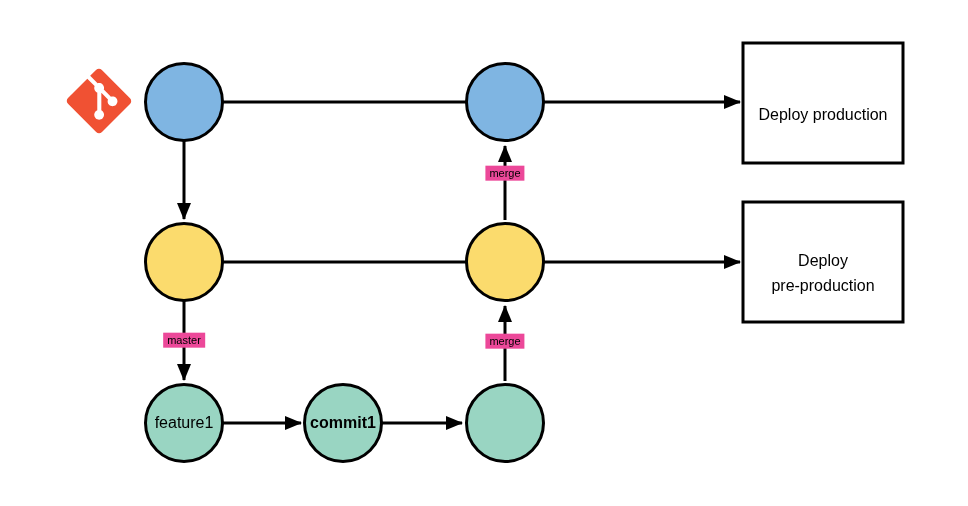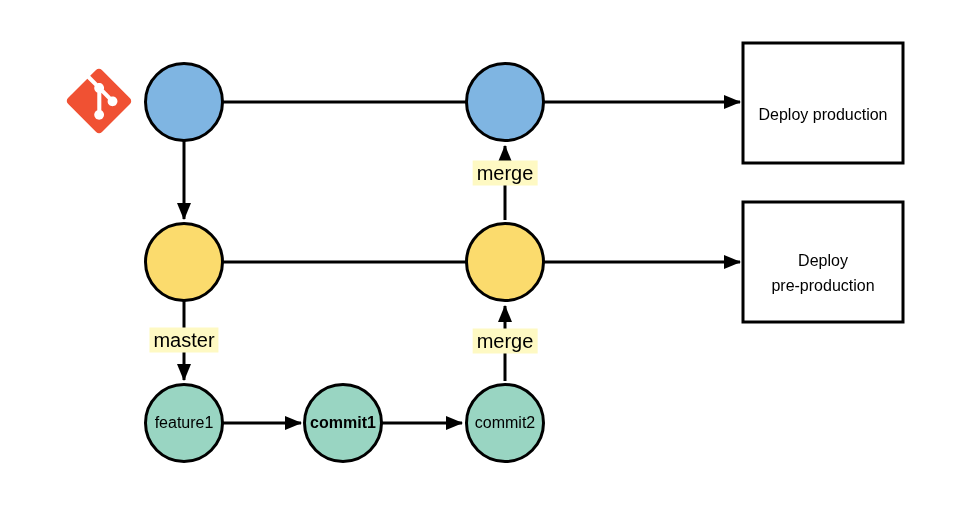--- a/index.html
+++ b/index.html
@@ -50,23 +50,23 @@
     text-align: center;
     font-size: 16px;
     color: #000000;
     white-space: pre-line;
     line-height: 1.55;
     margin-top: 12px;
   }
   .edge-label {
     position: absolute;
     transform: translate(-50%, -50%);
-    background: #fef9c3;
+    background: #ec4899;
     padding: 1px 4px;
-    font-size: 20px;
+    font-size: 11px;
     color: #000000;
     line-height: 1.15;
   }
   .git-logo {
     position: absolute;
     left: 65px;
     top: 67px;
     width: 68px;
     height: 68px;
   }
@@ -104,21 +104,20 @@
     <circle cx="343" cy="423" r="38.5" stroke="#000000" stroke-width="3" fill="#99D5C2"></circle>
     <circle cx="505" cy="423" r="38.5" stroke="#000000" stroke-width="3" fill="#99D5C2"></circle>
 
     <rect x="743" y="43" width="160" height="120" stroke="#000000" stroke-width="3" fill="#FFFFFF"></rect>
     <rect x="743" y="202" width="160" height="120" stroke="#000000" stroke-width="3" fill="#FFFFFF"></rect>
   </svg>
 
   <div class="labels">
     <div class="node-label" style="left:144px; top:383px;">feature1</div>
     <div class="node-label" style="left:303px; top:383px;font-weight:bold;">commit1</div>
-    <div class="node-label" style="left:465px; top:383px;">commit2</div>
 
     <div class="box-label" style="left:743px; top:43px;">Deploy production</div>
     <div class="box-label" style="left:743px; top:202px;text-align:center;">Deploy
 pre-production</div>
 
     <div class="edge-label" style="left:505px; top:173px;">merge</div>
     <div class="edge-label" style="left:505px; top:341px;">merge</div>
     <div class="edge-label" style="left:184px; top:340px;">master</div>
   </div>
 

